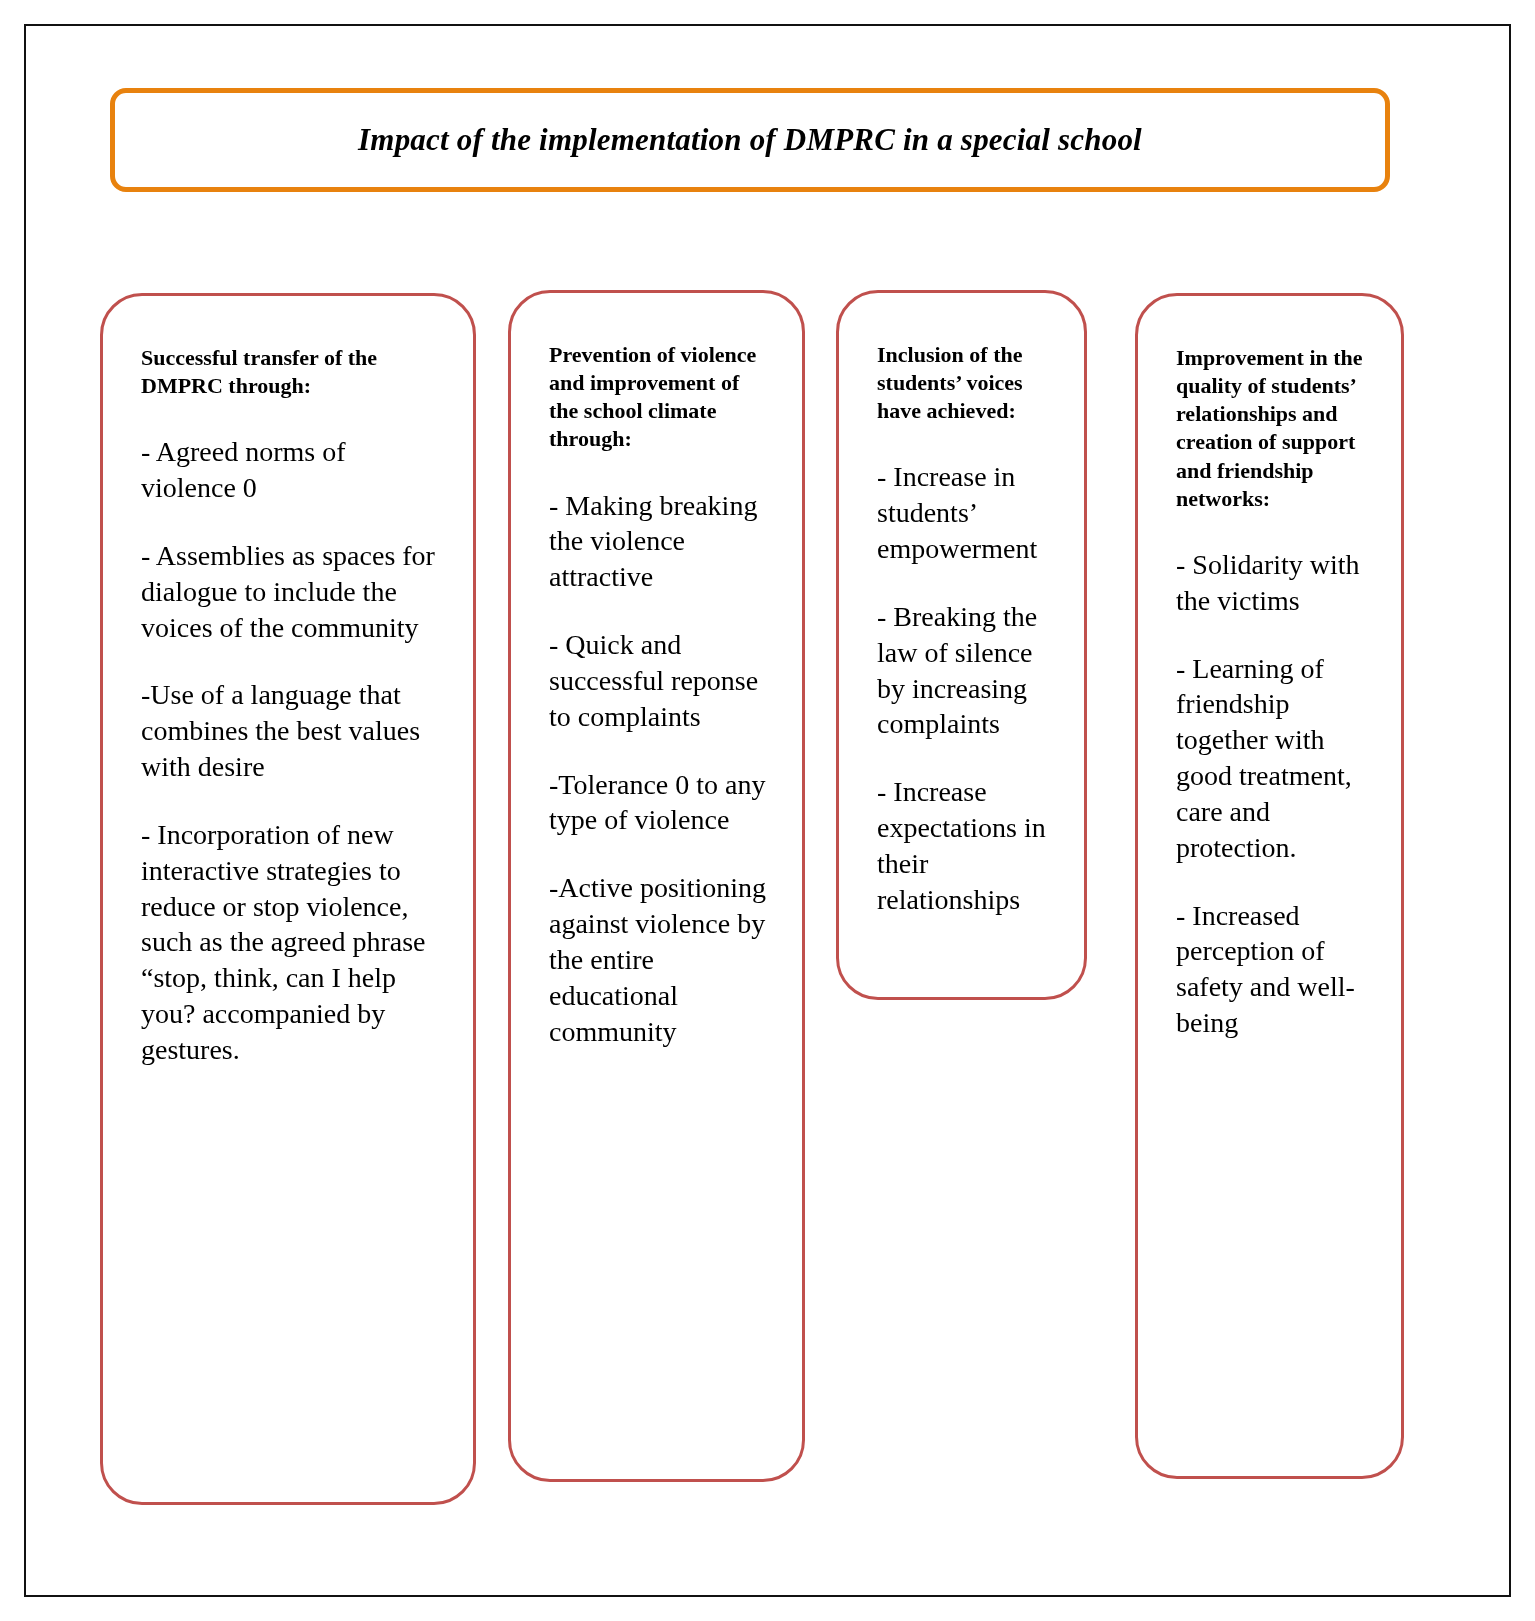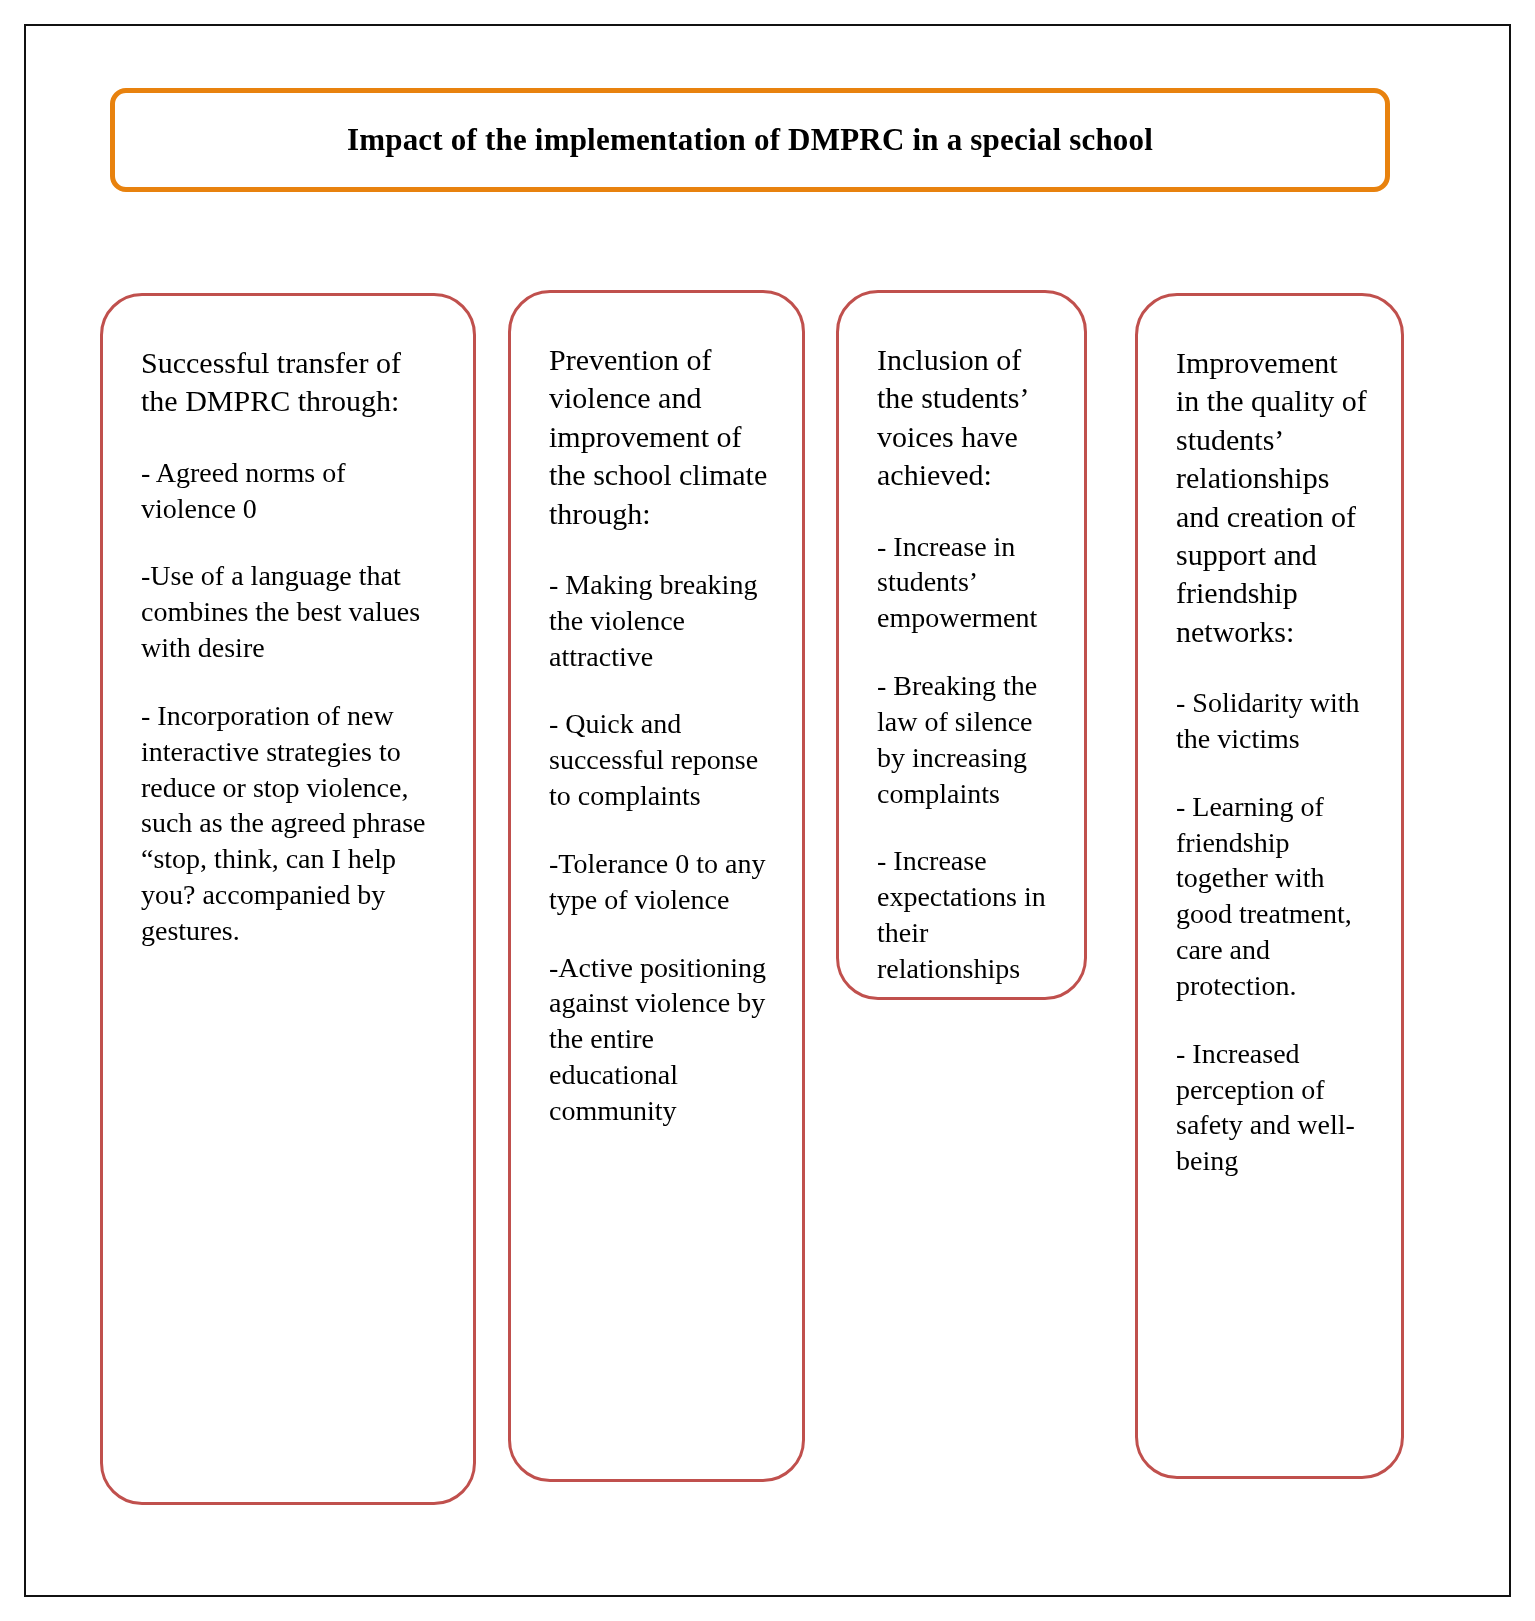--- a/index.html
+++ b/index.html
@@ -37,37 +37,38 @@
     align-items: center;
     justify-content: center;
     background: #ffffff;
   }
   .title-text {
     font-size: 31px;
     font-weight: bold;
     color: #000000;
     text-align: center;
     letter-spacing: 0.2px;
+    font-style: italic;
   }
   .col {
     position: absolute;
     box-sizing: border-box;
     border: 3px solid #C0504D;
     border-radius: 42px;
     background: #ffffff;
     padding: 48px 34px 30px 38px;
     color: #000000;
   }
   .col-1 { left: 100px;  top: 293px; width: 376px; height: 1212px; }
   .col-2 { left: 508px;  top: 290px; width: 297px; height: 1192px; }
   .col-3 { left: 836px;  top: 290px; width: 251px; height: 710px;  }
   .col-4 { left: 1135px; top: 293px; width: 269px; height: 1186px; }
   .col-heading {
-    font-size: 30px;
-    font-weight: normal;
+    font-size: 22px;
+    font-weight: bold;
     line-height: 1.28;
     margin: 0 0 34px 0;
   }
   .col-item {
     font-size: 28px;
     line-height: 1.28;
     margin: 8px 0 32px 0;
   }
   .col-item:last-child { margin-bottom: 0; }
 </style>
@@ -77,20 +78,21 @@
 <div class="page">
   <div class="frame"></div>
 
   <div class="title-box">
     <div class="title-text">Impact of the implementation of DMPRC in a special school</div>
   </div>
 
   <div class="col col-1">
     <p class="col-heading">Successful transfer of the DMPRC through:</p>
     <p class="col-item">- Agreed norms of violence 0</p>
+    <p class="col-item">- Assemblies as spaces for dialogue to include the voices of the community</p>
     <p class="col-item">-Use of a language that combines the best values with desire</p>
     <p class="col-item">- Incorporation of new interactive strategies to reduce or stop violence, such as the agreed phrase “stop, think, can I help you? accompanied by gestures.</p>
   </div>
 
   <div class="col col-2">
     <p class="col-heading">Prevention of violence and improvement of the school climate through:</p>
     <p class="col-item">- Making breaking the violence attractive</p>
     <p class="col-item">- Quick and successful reponse to complaints</p>
     <p class="col-item">-Tolerance 0 to any type of violence</p>
     <p class="col-item">-Active positioning against violence by the entire educational community</p>

